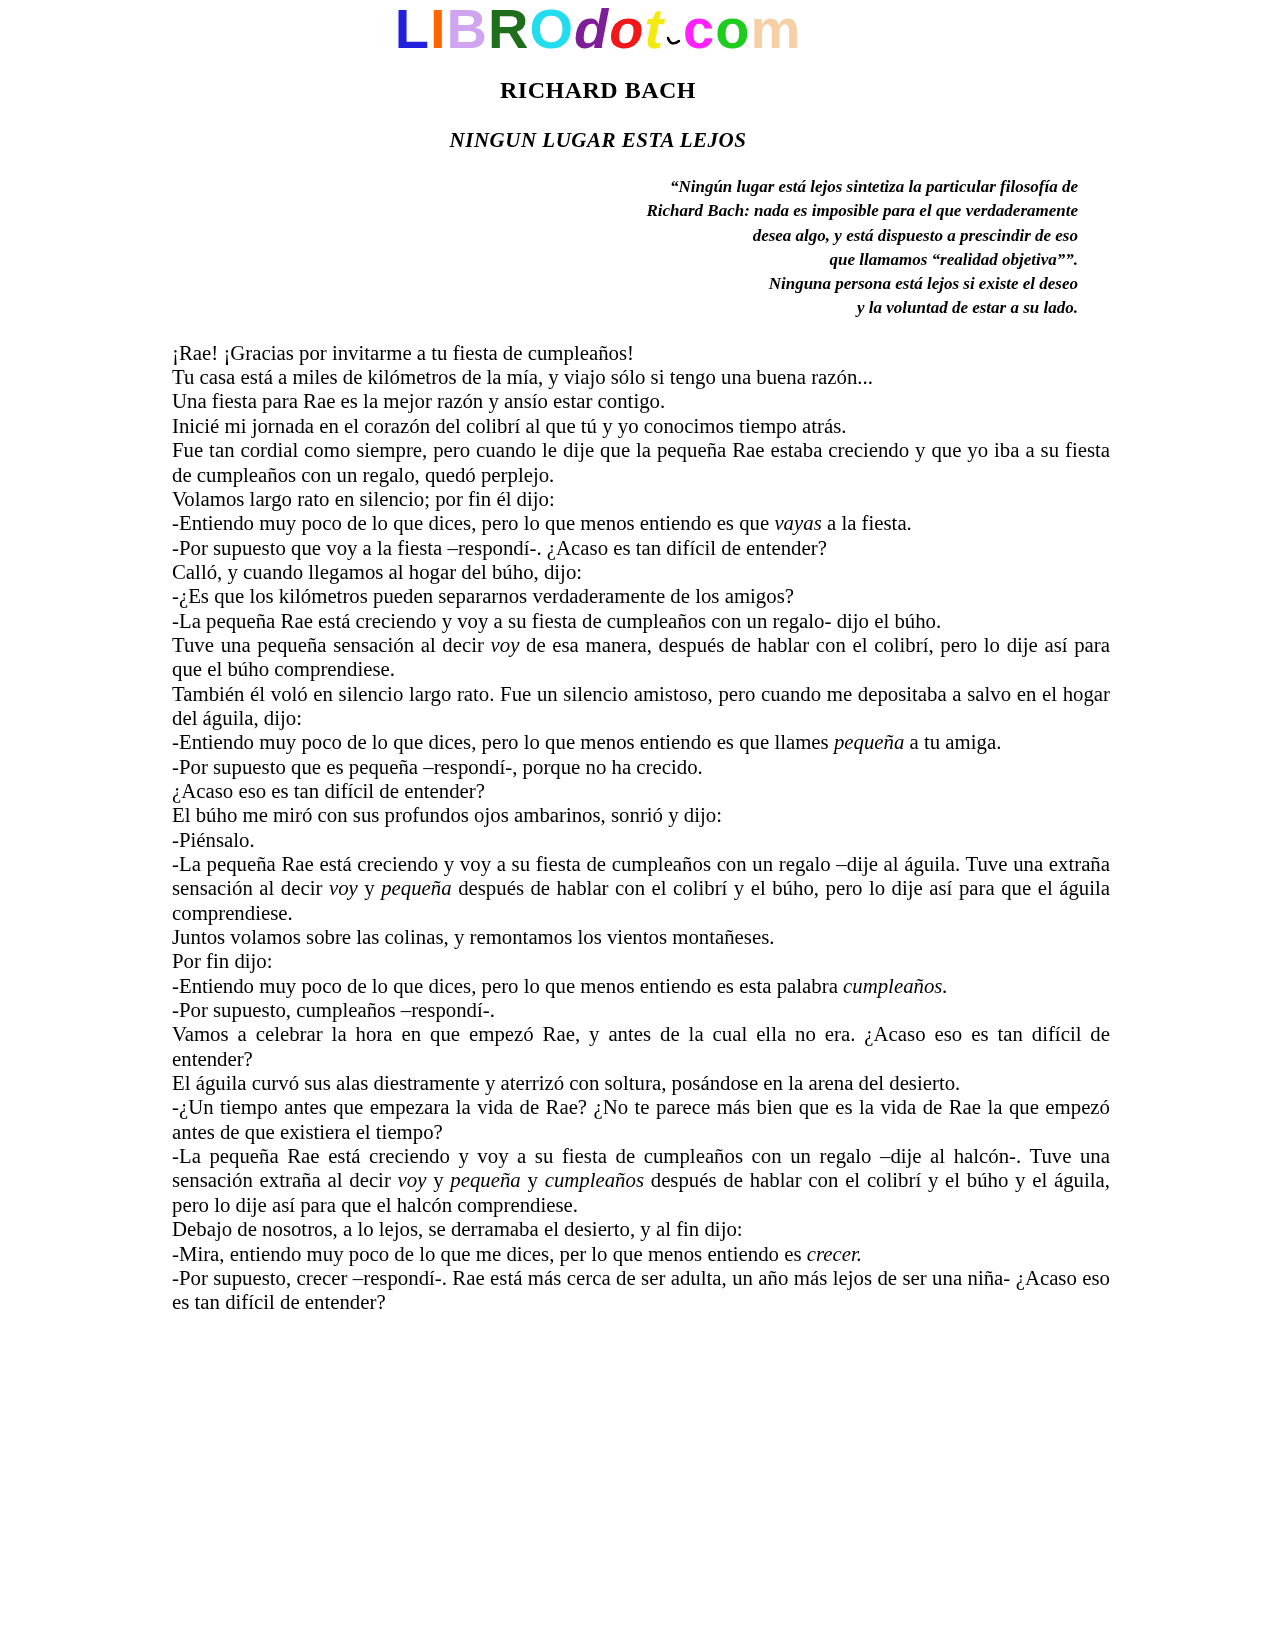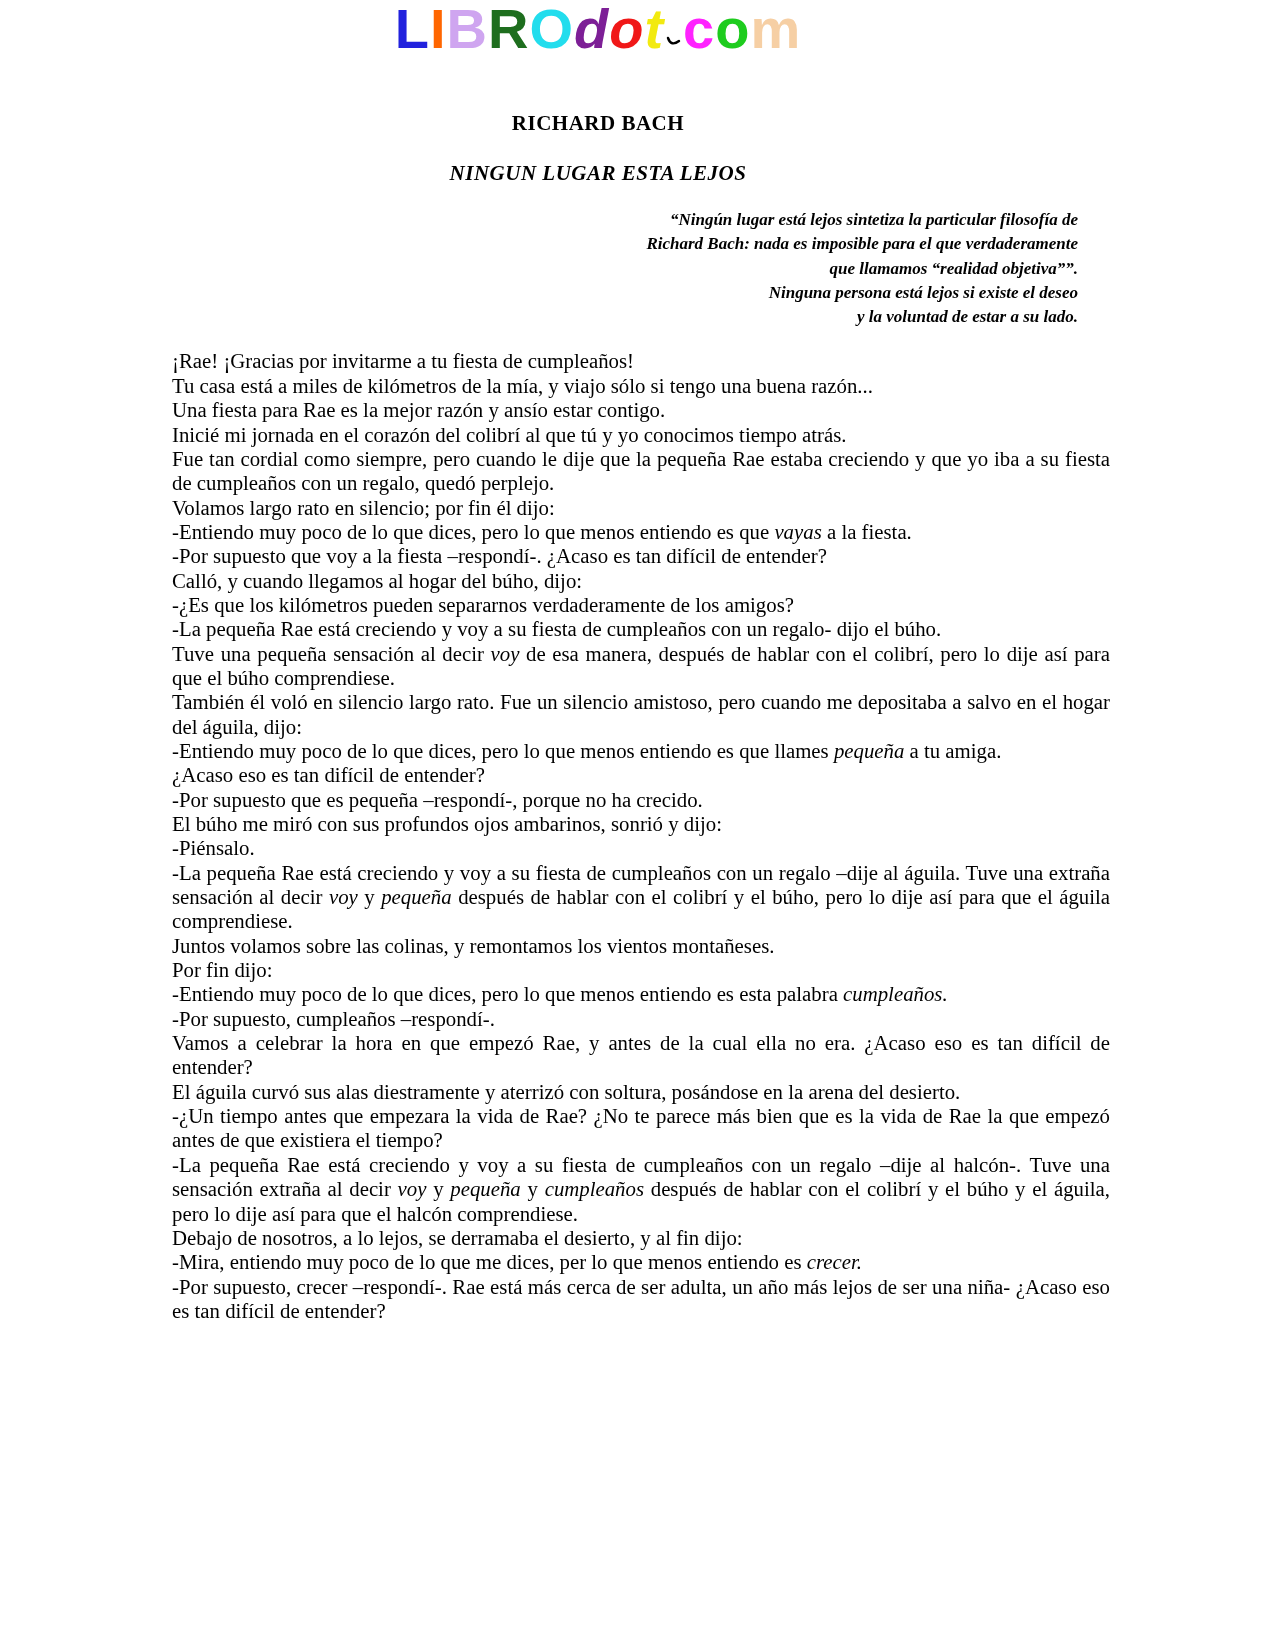--- a/index.html
+++ b/index.html
@@ -10,21 +10,21 @@
   }
   .center-block { margin-left:172px; width:852px; text-align:center; }
   .logo {
     font-family:"Liberation Sans", sans-serif;
     font-weight:800; font-size:56px; line-height:58px; letter-spacing:1px;
     white-space:nowrap;
   }
   .logo .it { font-style:italic; }
   .logo .mark { display:inline-block; vertical-align:baseline; margin:0 2px; }
   .author {
-    margin-top:53px; font-weight:bold; font-size:21px; line-height:24px;
+    margin-top:20px; font-weight:bold; font-size:24px; line-height:24px;
     letter-spacing:0.5px;
   }
   .book-title {
     margin-top:26px; font-weight:bold; font-size:21px; line-height:24px;
     letter-spacing:0.5px;
     font-style:italic;
   }
   .epigraph {
     margin-left:172px; width:906px; margin-top:23px;
     text-align:right; font-weight:bold; font-style:italic;
@@ -46,42 +46,43 @@
     <div class="logo"><span class="logo-letter" style="color: rgb(34, 34, 221);">L</span><span class="logo-letter" style="color: rgb(255, 102, 0);">I</span><span class="logo-letter" style="color: rgb(207, 165, 240);">B</span><span class="logo-letter" style="color: rgb(30, 110, 30);">R</span><span class="logo-letter" style="color: rgb(34, 221, 237);">O</span><span class="logo-letter it" style="color: rgb(125, 31, 150);">d</span><span class="logo-letter it" style="color: rgb(240, 24, 24);">o</span><span class="logo-letter it" style="color: rgb(242, 234, 16);">t</span><span class="mark"><svg width="15" height="13" viewBox="0 0 15 13">
             <path d="M2 3 Q5 12 13 6" stroke="#000000" stroke-width="2.4" fill="none" stroke-linecap="round"></path>
           </svg></span><span class="logo-letter" style="color: rgb(255, 34, 255);">c</span><span class="logo-letter" style="color: rgb(30, 204, 30);">o</span><span class="logo-letter" style="color: rgb(246, 207, 164);">m</span></div>
     <div class="author">RICHARD BACH</div>
     <div class="book-title">NINGUN LUGAR ESTA LEJOS</div>
   </div>
 
   <div class="epigraph">
       <div>“Ningún lugar está lejos sintetiza la particular filosofía de</div>
       <div>Richard Bach:  nada es imposible para el que verdaderamente</div>
+      <div>desea algo, y está dispuesto a prescindir de eso</div>
       <div>que llamamos “realidad objetiva””.</div>
       <div>Ninguna persona está lejos si existe el deseo</div>
       <div>y la voluntad de estar a su lado.</div>
     </div>
 
   <div class="body-text">
       <p><span>¡Rae! ¡Gracias por invitarme a tu fiesta de cumpleaños!</span></p>
       <p><span>Tu casa está a miles de kilómetros de la mía, y viajo sólo si tengo una buena razón...</span></p>
       <p><span>Una fiesta para Rae es la mejor razón y ansío estar contigo.</span></p>
       <p><span>Inicié mi jornada en el corazón del colibrí al que tú y yo conocimos tiempo atrás.</span></p>
       <p><span>Fue tan cordial como siempre, pero cuando le dije que la pequeña Rae estaba creciendo y que yo iba a su fiesta de cumpleaños con un regalo, quedó perplejo.</span></p>
       <p><span>Volamos largo rato en silencio; por fin él dijo:</span></p>
       <p><span>-Entiendo muy poco de lo que dices, pero lo que menos entiendo es que </span><span class="em-it">vayas</span><span> a la fiesta.</span></p>
       <p><span>-Por supuesto que voy a la fiesta –respondí-.  ¿Acaso es tan difícil de entender?</span></p>
       <p><span>Calló, y cuando llegamos al hogar del búho, dijo:</span></p>
       <p><span>-¿Es que los kilómetros pueden separarnos verdaderamente de los amigos?</span></p>
       <p><span>-La pequeña Rae está creciendo y voy a su fiesta de cumpleaños con un regalo- dijo el búho.</span></p>
       <p><span>Tuve una pequeña sensación al decir </span><span class="em-it">voy</span><span> de esa manera, después de hablar con el colibrí, pero lo dije así para que el búho comprendiese.</span></p>
       <p><span>También él voló en silencio largo rato.  Fue un silencio amistoso, pero cuando me depositaba a salvo en el hogar del águila, dijo:</span></p>
       <p><span>-Entiendo muy poco de lo que dices, pero lo que menos entiendo es que llames </span><span class="em-it">pequeña</span><span> a tu amiga.</span></p>
+      <p><span>-Por supuesto que es pequeña –respondí-, porque no ha crecido.</span></p>
       <p><span>¿Acaso eso es tan difícil de entender?</span></p>
-      <p><span>-Por supuesto que es pequeña –respondí-, porque no ha crecido.</span></p>
       <p><span>El búho me miró con sus profundos ojos ambarinos, sonrió y dijo:</span></p>
       <p><span>-Piénsalo.</span></p>
       <p><span>-La pequeña Rae está creciendo y voy a su fiesta de cumpleaños con un regalo –dije al águila.  Tuve una extraña sensación al decir </span><span class="em-it">voy</span><span> y </span><span class="em-it">pequeña</span><span> después de hablar con el colibrí y el búho, pero lo dije así para que el águila comprendiese.</span></p>
       <p><span>Juntos volamos sobre las colinas, y remontamos los vientos montañeses.</span></p>
       <p><span>Por fin dijo:</span></p>
       <p><span>-Entiendo muy poco de lo que dices, pero lo que menos entiendo es esta palabra </span><span class="em-it">cumpleaños.</span></p>
       <p><span>-Por supuesto, cumpleaños –respondí-.</span></p>
       <p><span>Vamos a celebrar la hora en que empezó Rae, y antes de la cual ella no era.  ¿Acaso eso es tan difícil de entender?</span></p>
       <p><span>El águila curvó sus alas diestramente y aterrizó con soltura, posándose en la arena del desierto.</span></p>
       <p><span>-¿Un tiempo antes que empezara la vida de Rae?  ¿No te parece más bien que es la vida de Rae la que empezó antes de que existiera el tiempo?</span></p>

